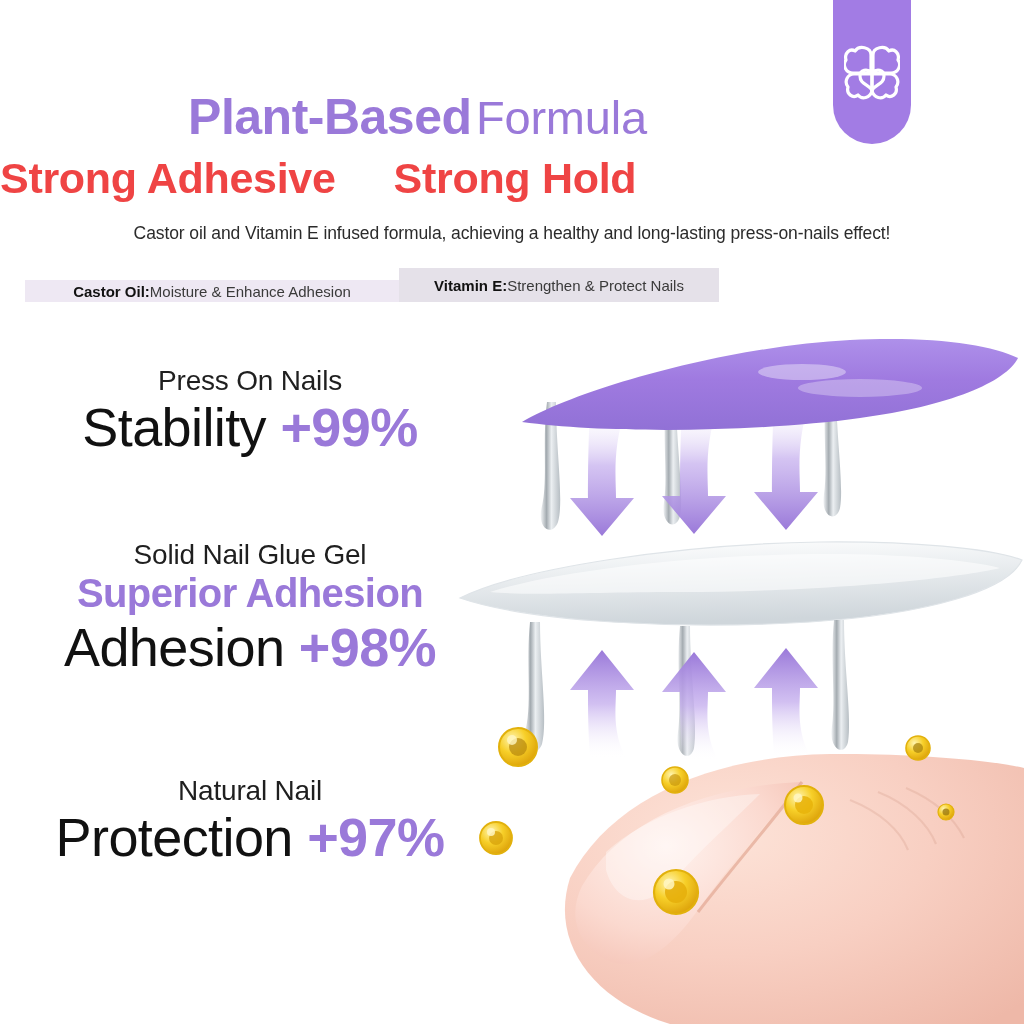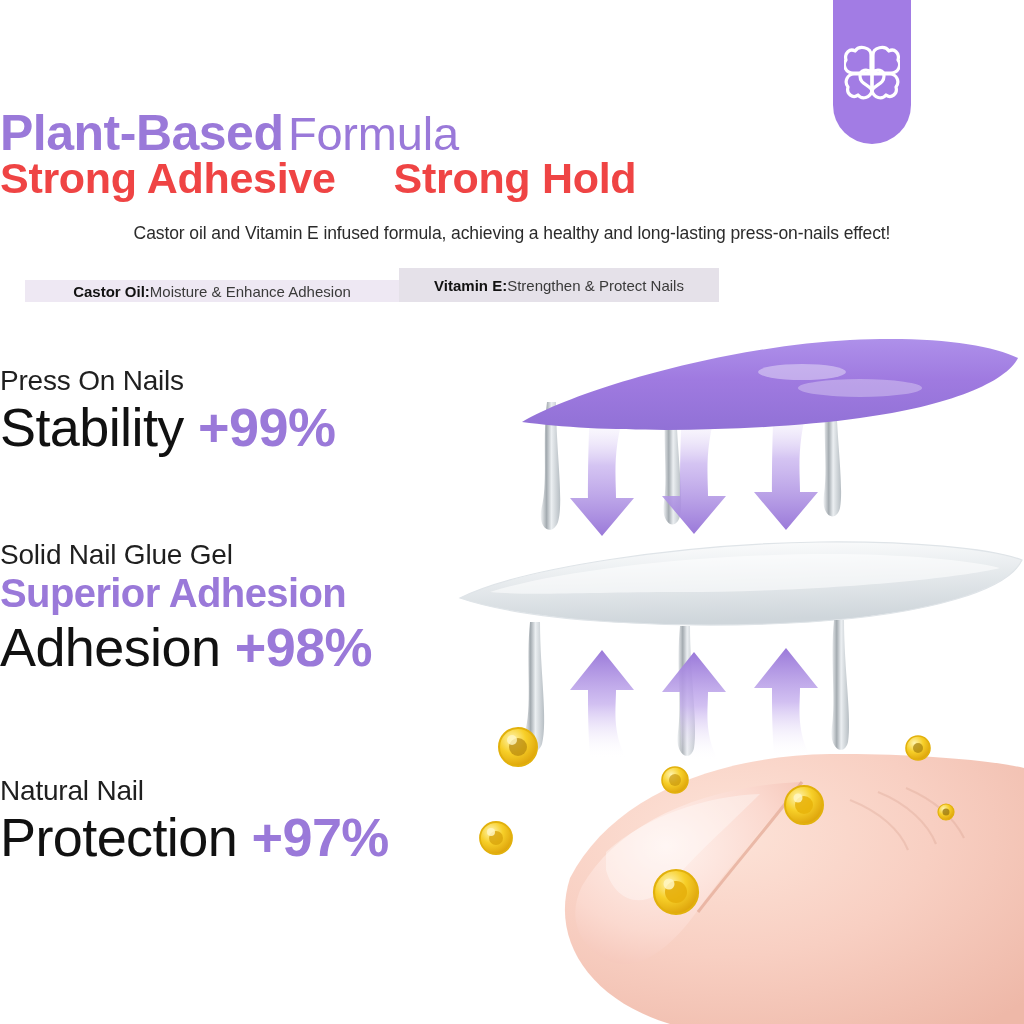--- a/index.html
+++ b/index.html
@@ -29,23 +29,24 @@
     background: #a27ce4;
     border-radius: 39px;
     border-top-left-radius: 12px;
     border-top-right-radius: 12px;
   }
   .logo-badge svg { position: absolute; left: 11px; top: 58px; }
 
   
   .headline-1 {
     position: absolute;
-    top: 108px;
+    top: 92px;
     left: 0;
     width: 835px;
+    text-align: center;
     white-space: nowrap;
     color: #9a79d9;
     line-height: 1;
   }
   .headline-1 .hl-strong {
     font-size: 50px;
     font-weight: 700;
     letter-spacing: -0.5px;
   }
   .headline-1 .hl-light {
@@ -103,20 +104,21 @@
   .ing-seg .ing-desc { font-weight: 400; color: #3a3a3a; }
   .seg-1 { flex: 0 0 374px; background: #eee8f3; margin-top: 12px; }
   .seg-2 { flex: 0 0 320px; background: #e5e1e9; }
   .seg-3 { flex: 1 1 auto;  background: #eee8f3; }
 
   
   .stat-block {
     position: absolute;
     left: 0;
     width: 500px;
+    text-align: center;
     line-height: 1.04;
   }
   .stat-small {
     font-size: 28px;
     font-weight: 400;
     color: #1f1f1f;
     letter-spacing: -0.2px;
     white-space: nowrap;
   }
   .stat-big {

